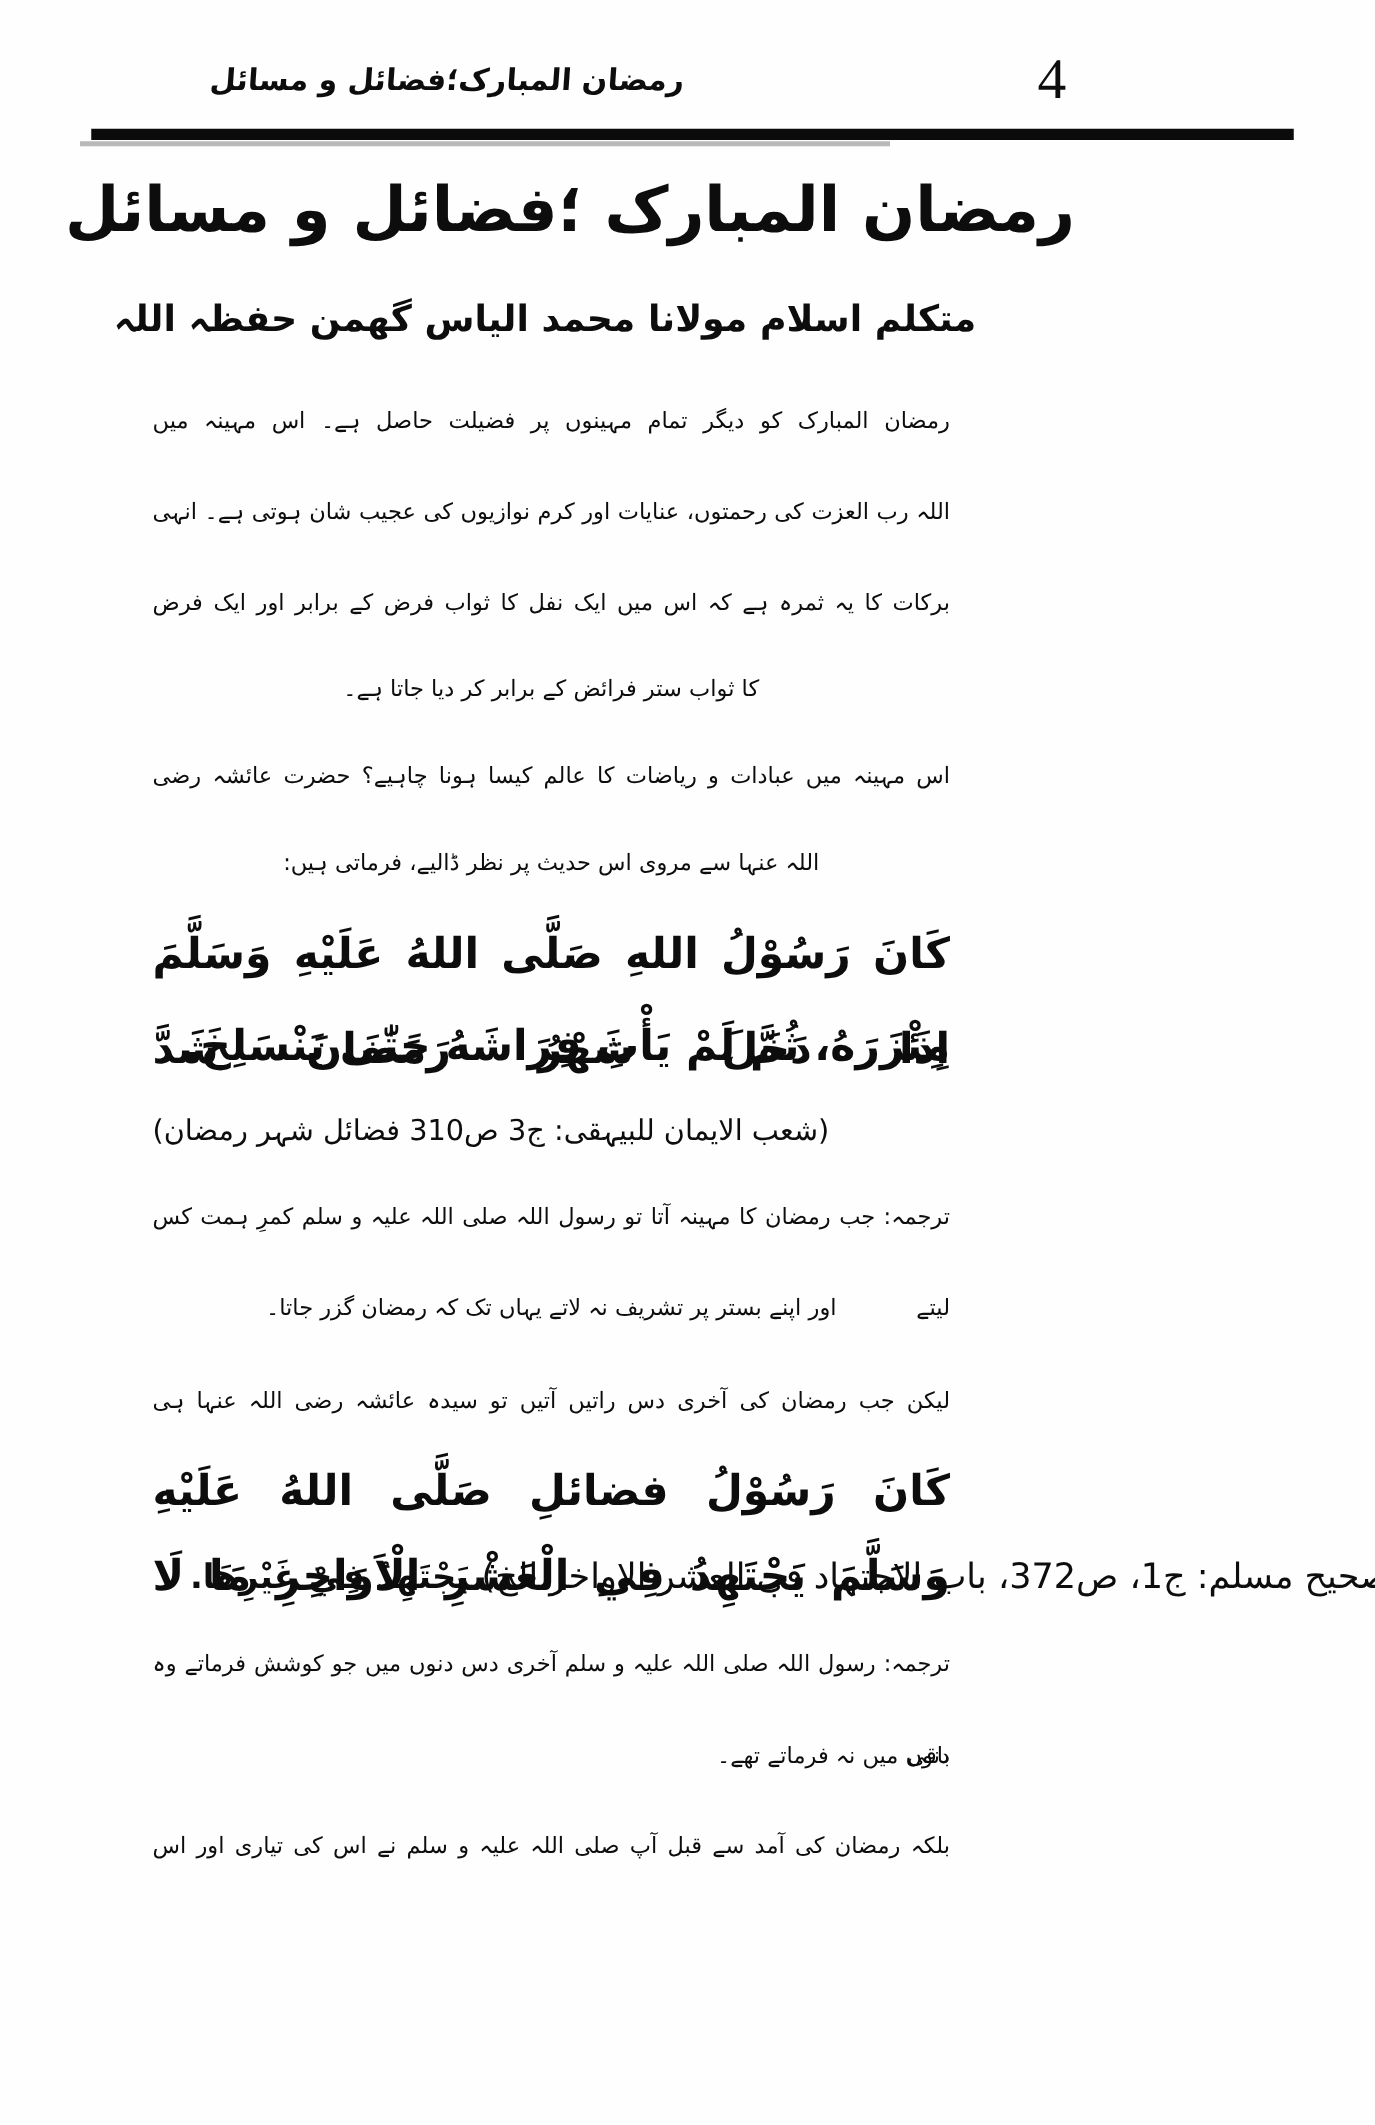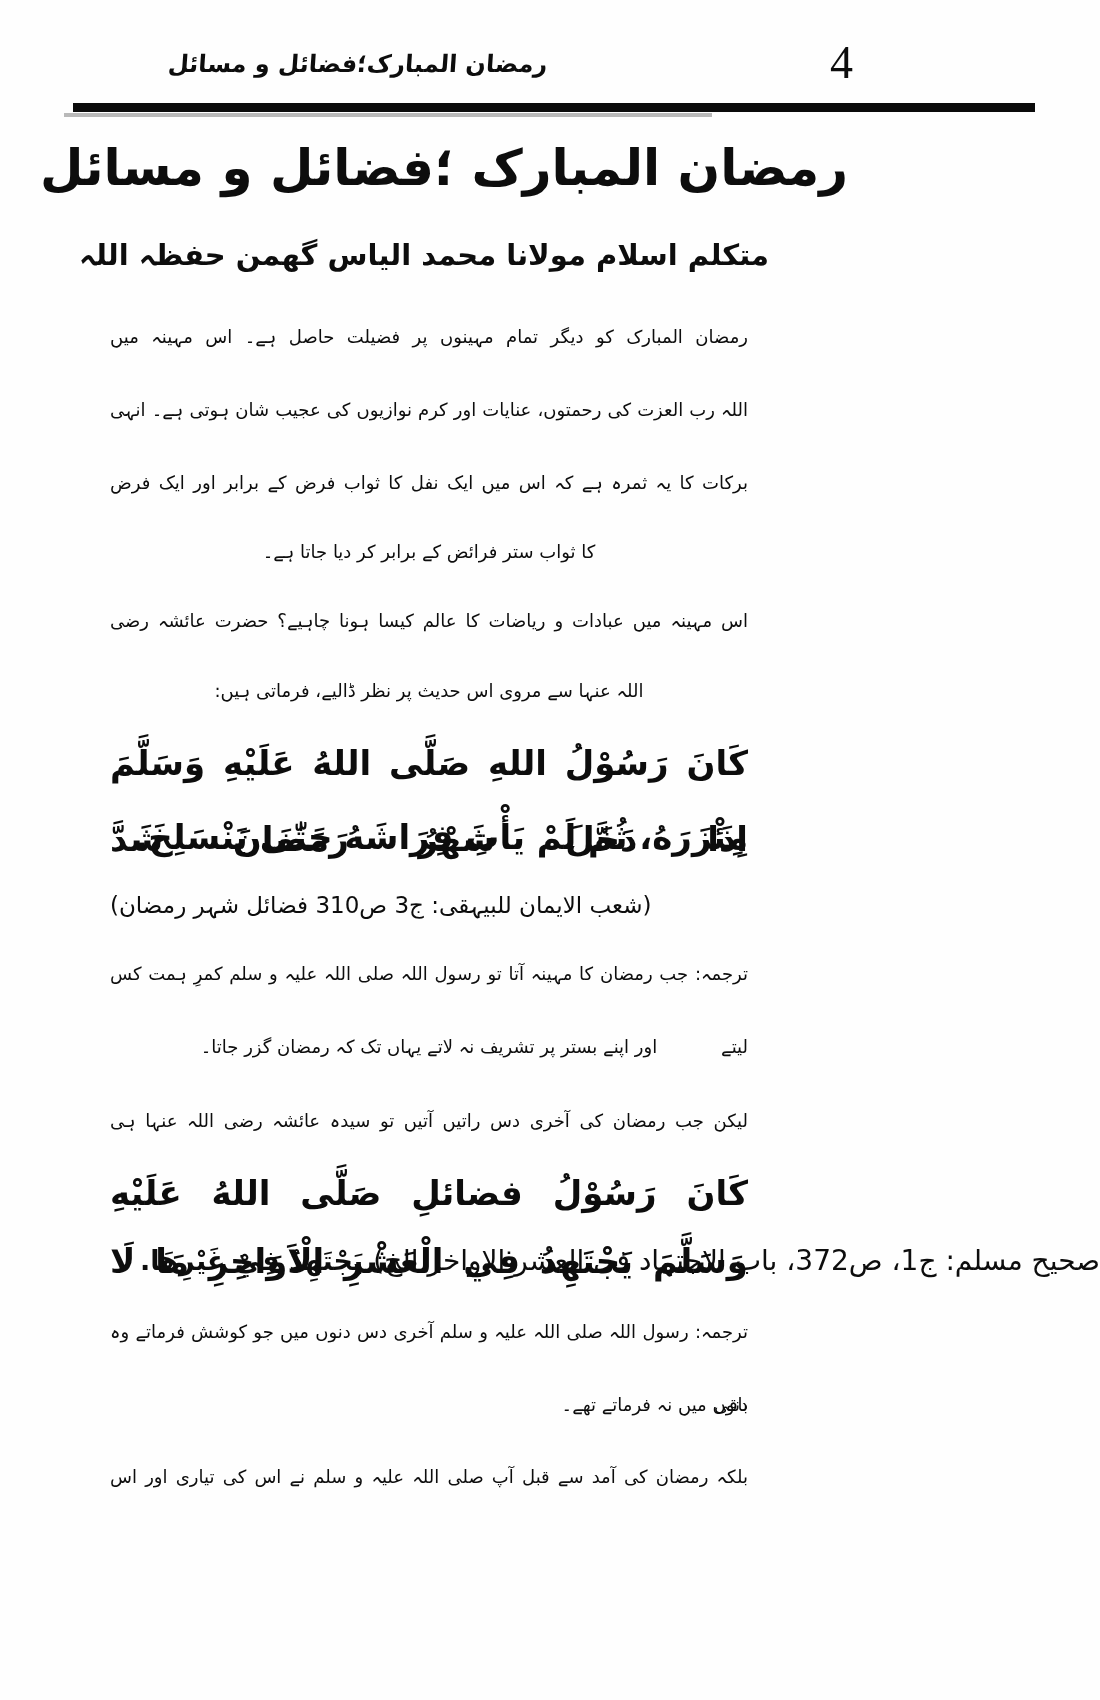--- a/index.html
+++ b/index.html
@@ -51,21 +51,21 @@
     left: 64px;
     width: 648px;
     height: 4px;
     background: #b9b9b9;
   }
 
   
   .content {
     position: absolute;
     top: 118px;
-    left: 0;
+    left: 12px;
     width: 888px;
   }
   .doc-title {
     height: 100px;
     line-height: 100px;
     text-align: center;
     font-size: 50px;
     font-weight: bold;
     white-space: nowrap;
     direction: rtl;

